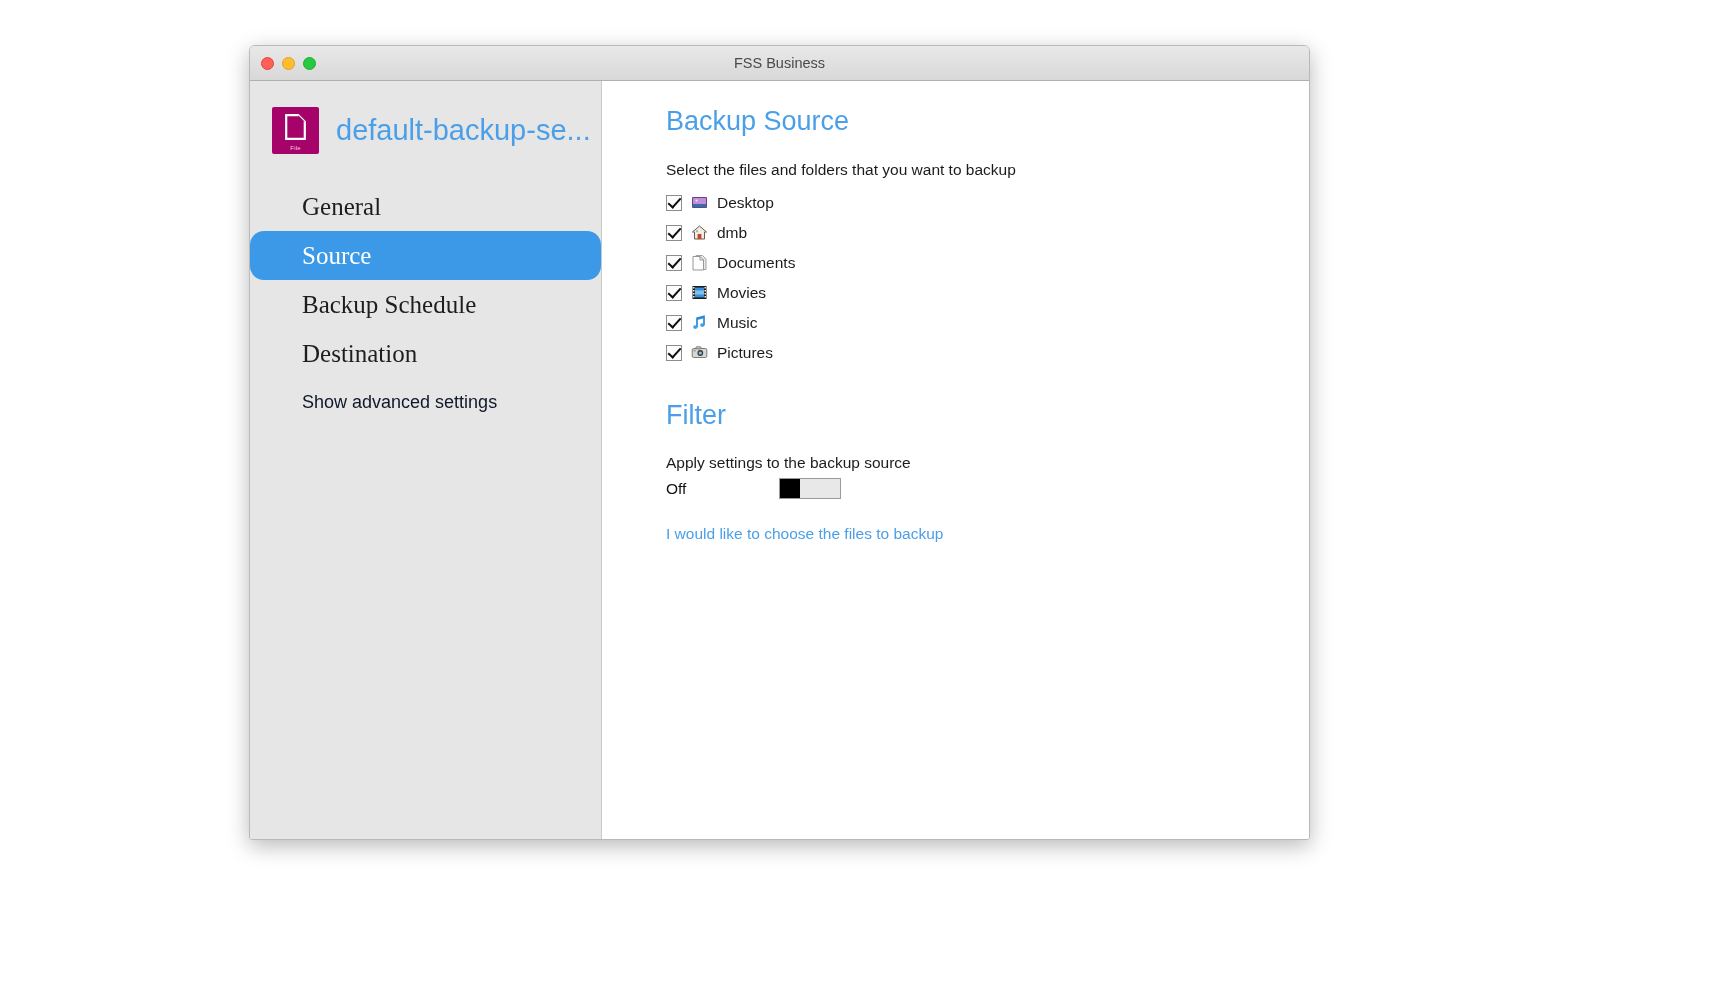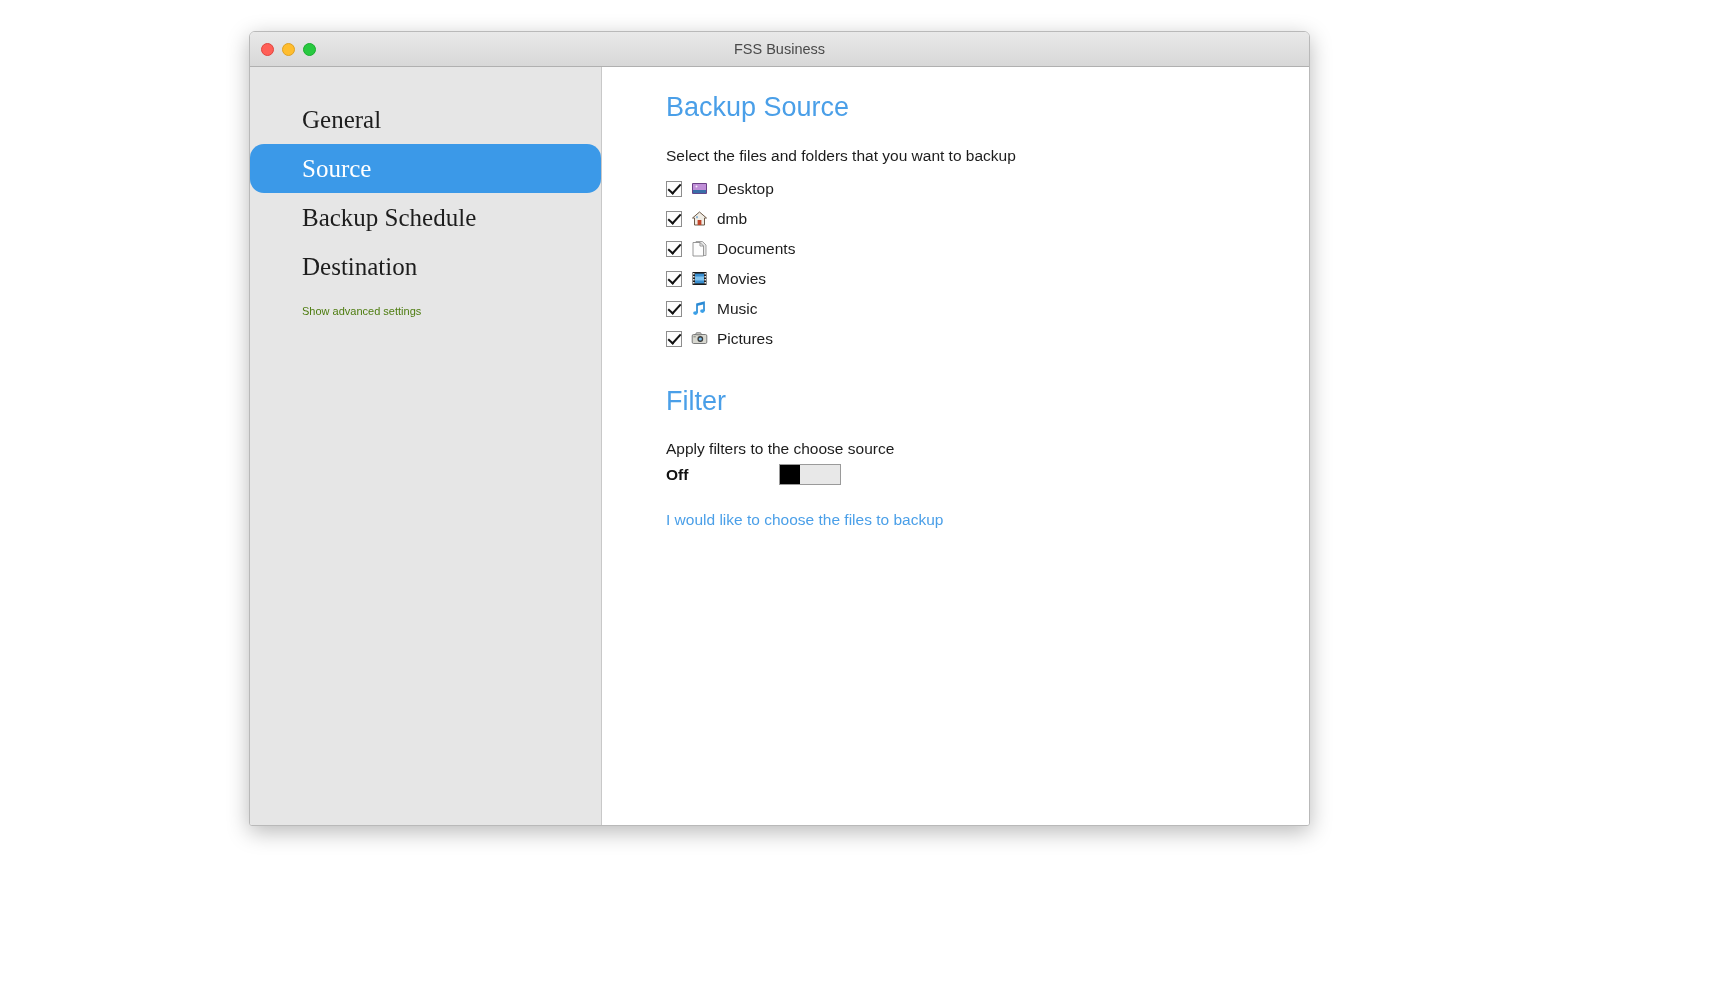--- a/index.html
+++ b/index.html
@@ -5,21 +5,21 @@
   * { box-sizing: border-box; margin: 0; padding: 0; }
   html, body {
     width: 1728px; height: 1008px;
     background: #ffffff;
     font-family: "Liberation Sans", sans-serif;
     overflow: hidden;
   }
 
   #app-window {
     position: absolute;
-    left: 249px; top: 31px;
+    left: 249px; top: 45px;
     width: 1061px; height: 795px;
     background: #ffffff;
     border: 1px solid #b9b9b9;
     border-radius: 6px 6px 3px 3px;
     box-shadow: 0 6px 22px rgba(0,0,0,0.28);
     overflow: hidden;
     display: flex;
     flex-direction: column;
   }
 
@@ -113,22 +113,22 @@
     font-family: Liberation Serif, serif;
   }
   .nav-item.selected {
     background: #3b99e8;
     color: #ffffff;
     border-radius: 14px;
   }
   #advanced-link {
     margin-top: 14px;
     padding-left: 52px;
-    font-size: 11px;
-    color: #4d7c0f;
+    font-size: 18px;
+    color: #0f172a;
     cursor: pointer;
   }
 
   
   #content {
     flex: 1 1 auto;
     background: #ffffff;
     padding: 26px 0 0 64px;
     position: relative;
   }
@@ -184,21 +184,21 @@
 
   
   #filter-section { margin-top: 33px; }
   #filter-row {
     display: flex;
     align-items: center;
     margin-top: 6px;
   }
   #filter-state {
     font-size: 15.5px;
-    font-weight: bold;
+    font-weight: normal;
     color: #111;
     width: 113px;
   }
   #filter-toggle {
     width: 62px; height: 21px;
     border: 1px solid #9a9a9a;
     background: #e8e8e8;
     display: flex;
     align-items: stretch;
     cursor: pointer;
@@ -261,20 +261,30 @@
       <span class="traffic min"></span>
       <span class="traffic max"></span>
     </div>
     <div id="window-title">FSS Business</div>
   </div>
 
   <div id="window-body">
 
     <div id="sidebar">
 
+      <div id="set-header">
+        <div id="set-icon">
+          <svg class="page" viewBox="0 0 21 26">
+            <path d="M1.2 1.2 H13.2 L19.8 7.8 V24.8 H1.2 Z" fill="none" stroke="#ffffff" stroke-width="2.2" stroke-linejoin="miter"></path>
+            <path d="M13.2 1.2 L13.2 7.8 L19.8 7.8" fill="#a5026a" stroke="none"></path>
+          </svg>
+          <div class="iconlabel">File</div>
+        </div>
+        <div id="set-name">default-backup-se...</div>
+      </div>
 
       <div id="nav-list">
         <div class="nav-item">
           <span>General</span>
         </div>
         <div class="nav-item selected">
           <span>Source</span>
         </div>
         <div class="nav-item">
           <span>Backup Schedule</span>
@@ -377,21 +387,21 @@
               <rect x="2.4" y="5.8" width="2.4" height="1.6" fill="#9a9a92"></rect>
             </svg>
           </span>
           <span class="src-label">Pictures</span>
         </div>
 
       </div>
 
       <div id="filter-section">
         <h1 class="section-title">Filter</h1>
-        <div class="section-desc">Apply filters to the choose source</div>
+        <div class="section-desc">Apply settings to the backup source</div>
         <div id="filter-row">
           <div id="filter-state">Off</div>
           <div id="filter-toggle">
             <div class="thumb"></div>
             <div class="track"></div>
           </div>
         </div>
       </div>
 
       <div id="choose-files-link">I would like to choose the files to backup</div>

